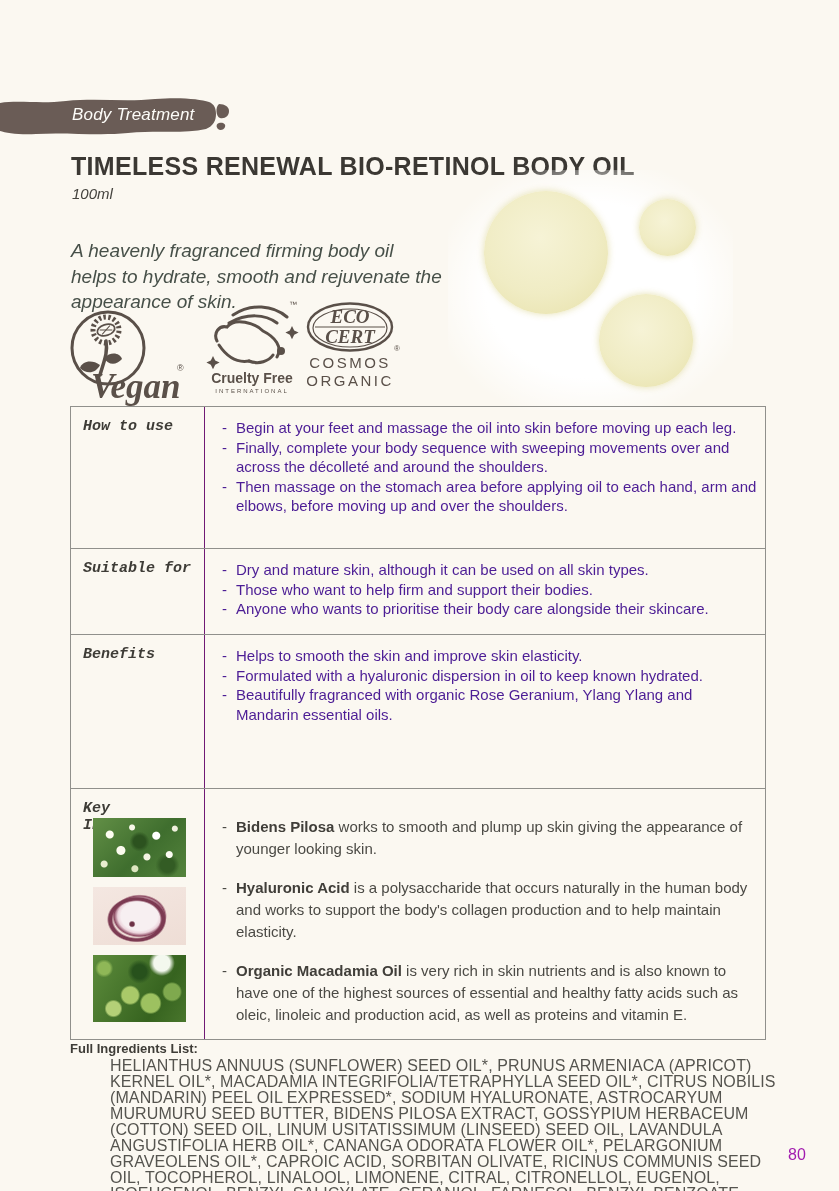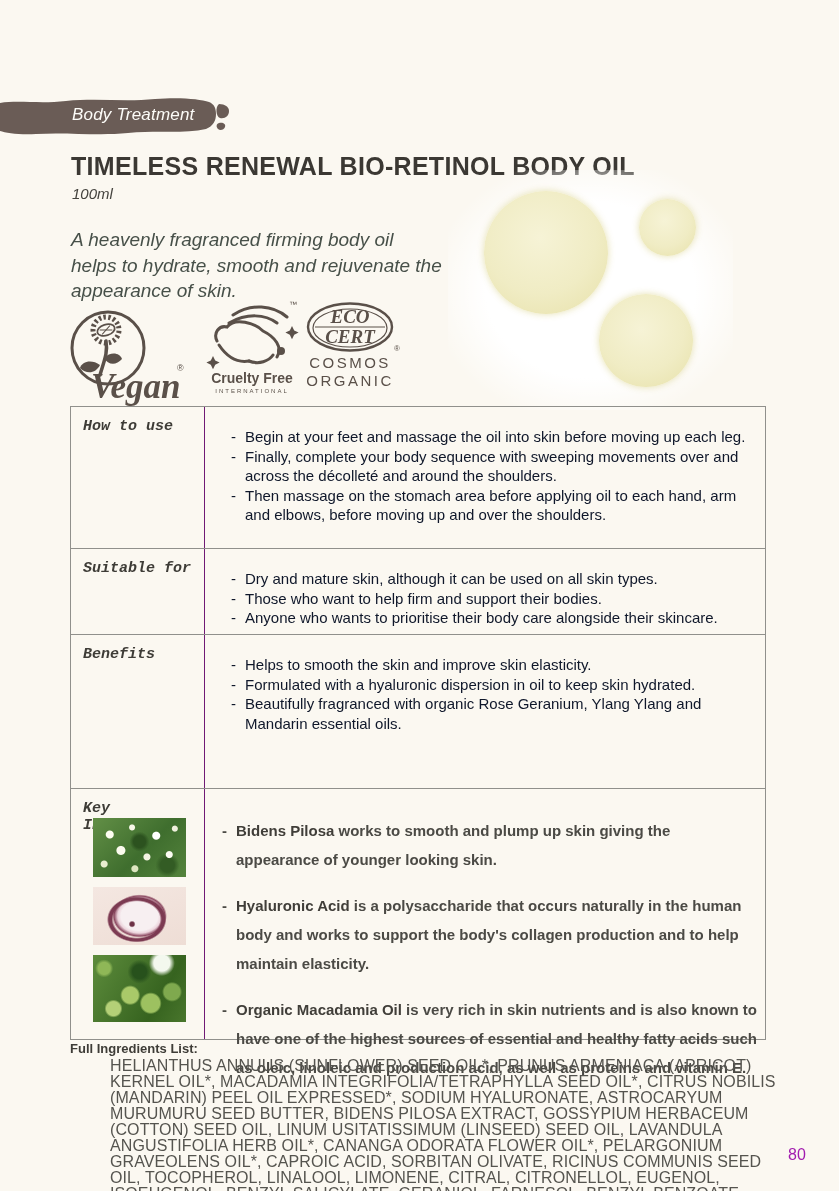--- a/index.html
+++ b/index.html
@@ -17,21 +17,21 @@
     font-size:17px; font-style:italic; color:#fdfcf8; letter-spacing:0.2px;
   }
   
   .title {
     position:absolute; left:71px; top:152px;
     font-size:25px; font-weight:bold; letter-spacing:0.3px; color:#3b3833;
     white-space:nowrap;
   }
   .size { position:absolute; left:72px; top:185px; font-size:15px; font-style:italic; color:#45443f; }
   .description {
-    position:absolute; left:71px; top:227px;
+    position:absolute; left:71px; top:238px;
     font-size:19px; font-style:italic; line-height:25.5px; color:#475049;
   }
   
   .logo { position:absolute; }
   .logo svg { display:block; }
   
   .droplets-backdrop {
     position:absolute; left:448px; top:170px; width:285px; height:240px;
     background:radial-gradient(ellipse at 50% 50%, #ffffff 52%, rgba(255,255,255,0) 80%);
   }
@@ -53,24 +53,24 @@
   .row-howto    { height:141px; }
   .row-suitable { height:86px;  }
   .row-benefits { height:154px;justify-content:flex-end; }
   .row-keying   { height:251px; }
   .label-cell {
     flex:0 0 134px; width:134px; border-right:1px solid #701a75;
     box-sizing:border-box; padding:11px 6px 0 12px; position:relative;font-family:Liberation Mono, monospace;
   }
   .row-label { font-size:15px; font-style:italic; font-weight:bold; color:#3e3c37; }
   .content-cell { flex:1; box-sizing:border-box; padding:11px 8px 0 16px; }
-  ul.bullets { margin:9px; padding:0; list-style:none; font-size:15px; line-height:19.5px; color:#0f172a; }
+  ul.bullets { margin:0; padding:0; list-style:none; font-size:15px; line-height:19.5px; color:#4c1d95; }
   ul.bullets li { position:relative; padding-left:15px; }
   ul.bullets li::before { content:"-"; position:absolute; left:1px; }
-  ul.key-bullets { margin:16px 0 0 0; padding:0; list-style:none; font-size:15px; line-height:29px; color:#4b4a45;font-weight:bold; }
+  ul.key-bullets { margin:16px 0 0 0; padding:0; list-style:none; font-size:15px; line-height:22px; color:#4b4a45; }
   ul.key-bullets li { position:relative; padding-left:15px; margin-bottom:17px; }
   ul.key-bullets li::before { content:"-"; position:absolute; left:1px; }
   ul.key-bullets strong { color:#403e39; }
   
   .ing-photo { position:absolute; left:22px; width:93px; }
   .photo-bidens { top:29px; height:59px;
     background:
       radial-gradient(circle at 18% 28%, #fdfdf2 0 3.5px, rgba(0,0,0,0) 4.5px),
       radial-gradient(circle at 42% 16%, #f7f7e8 0 2.5px, rgba(0,0,0,0) 3.5px),
       radial-gradient(circle at 68% 30%, #ffffff 0 3.5px, rgba(0,0,0,0) 4.5px),
@@ -213,21 +213,21 @@
       </div>
     </div>
 
     <div class="trow row-benefits">
       <div class="label-cell">
         <div class="row-label">Benefits</div>
       </div>
       <div class="content-cell">
         <ul class="bullets">
           <li>Helps to smooth the skin and improve skin elasticity.</li>
-          <li>Formulated with a hyaluronic dispersion in oil to keep skin hydrated.</li>
+          <li>Formulated with a hyaluronic dispersion in oil to keep known hydrated.</li>
           <li>Beautifully fragranced with organic Rose Geranium, Ylang Ylang and Mandarin essential oils.</li>
         </ul>
       </div>
     </div>
 
     <div class="trow row-keying">
       <div class="label-cell">
         <div class="row-label">Key Ingredients</div>
         <div class="ing-photo photo-bidens"></div>
         <div class="ing-photo photo-hyaluronic"></div>

